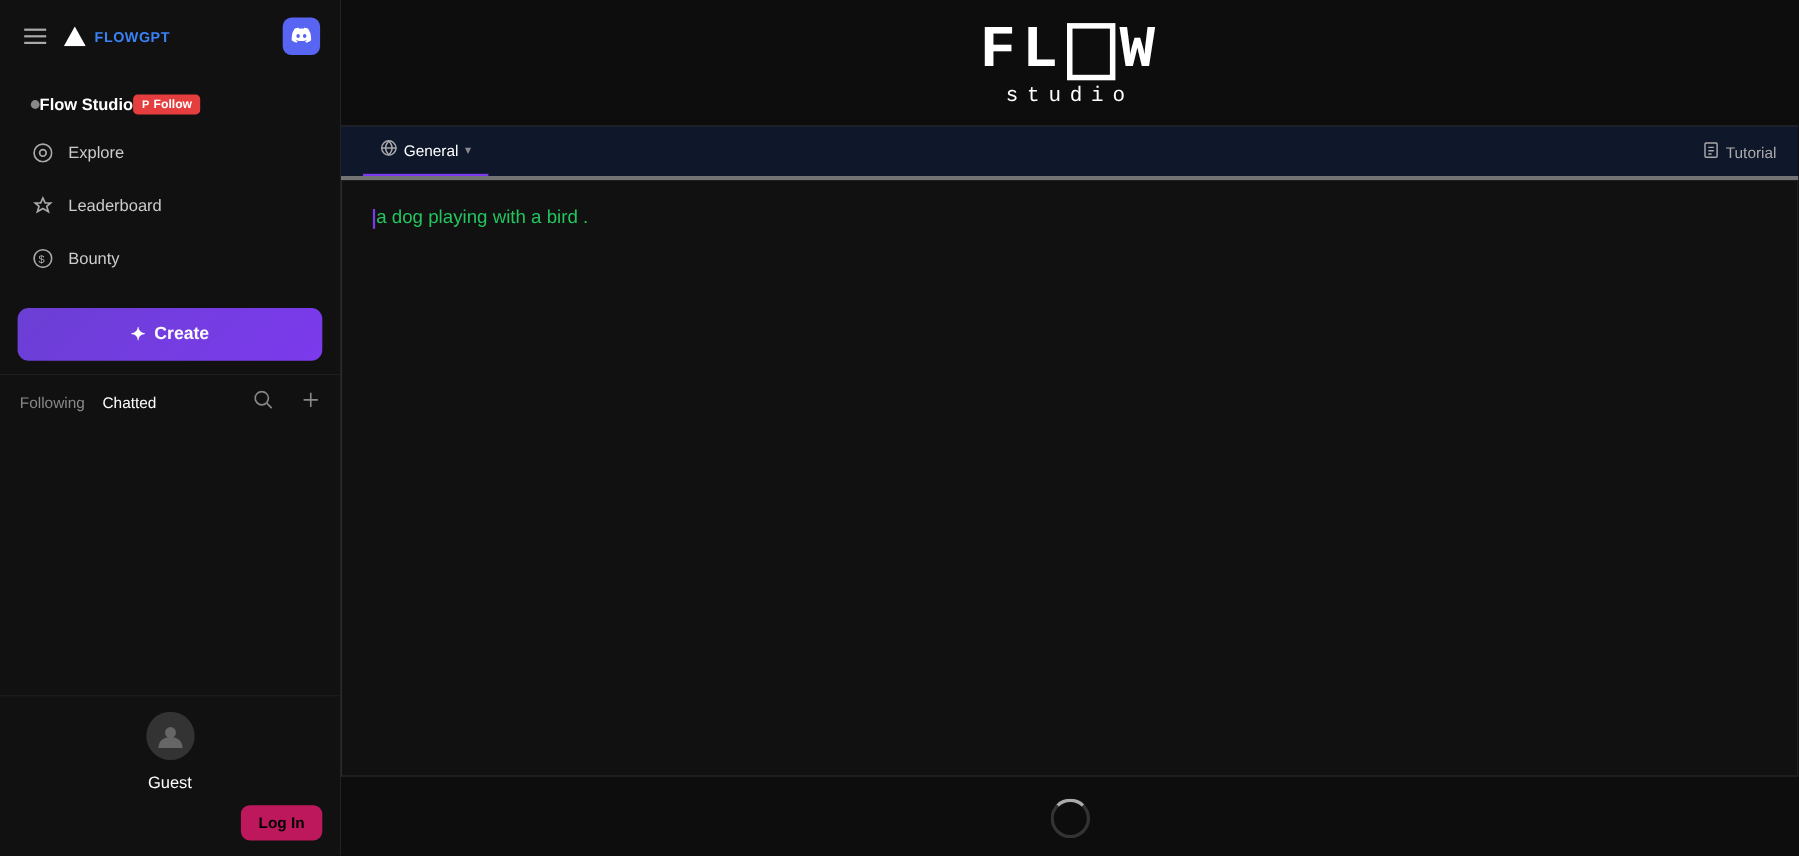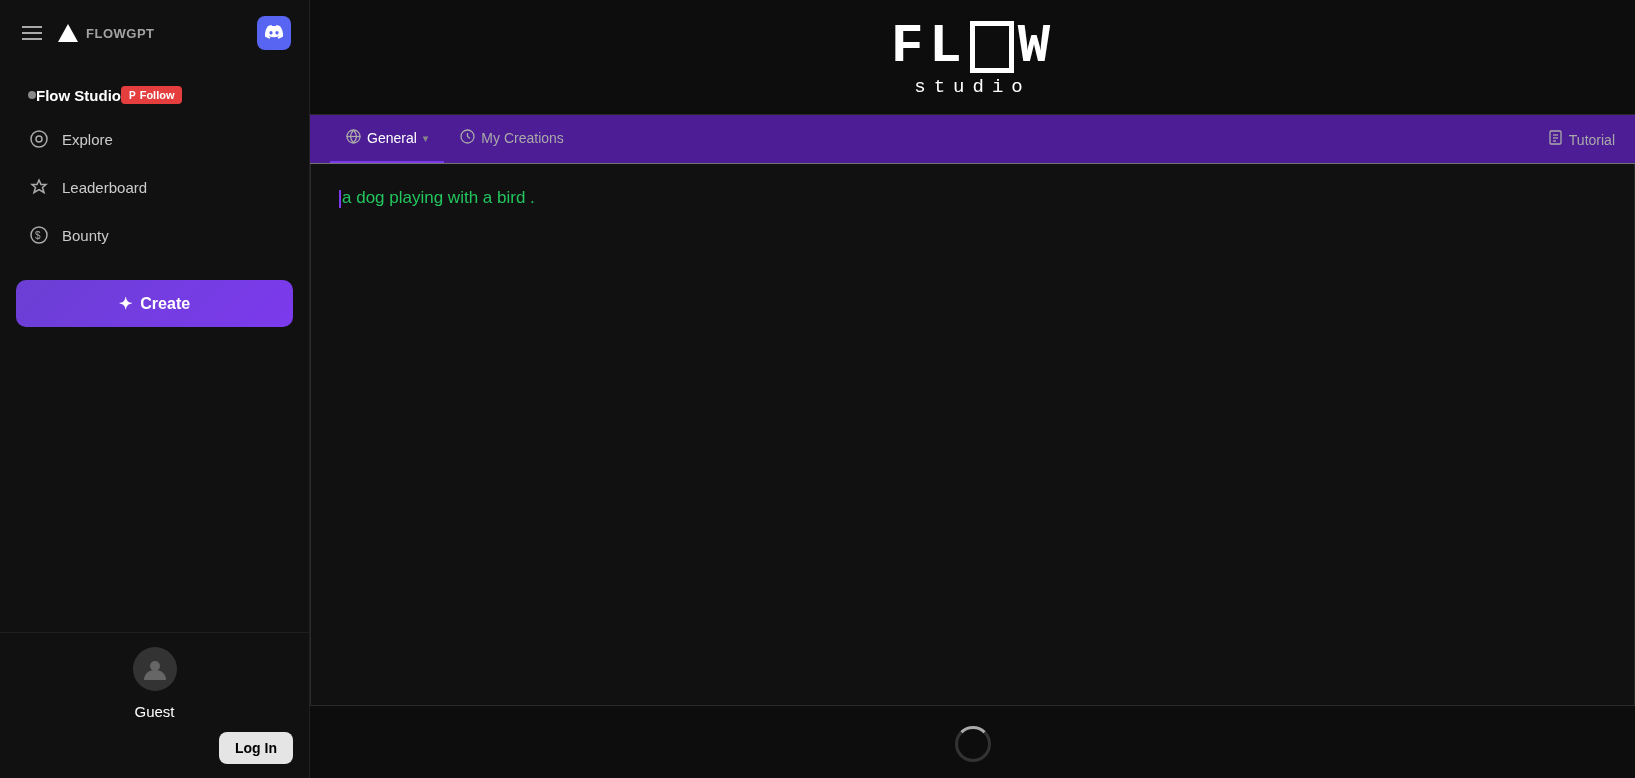--- a/index.html
+++ b/index.html
@@ -217,21 +217,21 @@
     }
 
     .guest-label {
       font-size: 15px;
       color: #ffffff;
       font-weight: 500;
     }
 
     .login-btn {
       margin-left: auto;
-      background: #e5e5e5;
+      background: #be185d;
       color: #000000;
       border: none;
       border-radius: 8px;
       padding: 8px 16px;
       font-size: 14px;
       font-weight: 600;
       cursor: pointer;
     }
 
     
@@ -272,22 +272,22 @@
       font-family: 'Courier New', monospace;
       margin-top: 2px;
     }
 
     
     .tabs-bar {
       display: flex;
       align-items: center;
       padding: 0 20px;
       border-top: 1px solid #2a2a2a;
-      border-bottom: 1px solid #737373;
-      background: #4c1d95;
+      border-bottom: 4px solid #737373;
+      background: #0f172a;
       height: 50px;
     }
 
     .tab-item {
       display: flex;
       align-items: center;
       gap: 6px;
       padding: 0 16px;
       height: 100%;
       cursor: pointer;
@@ -397,21 +397,21 @@
 
     @keyframes spin {
       0% { transform: rotate(0deg); }
       100% { transform: rotate(360deg); }
     }
 
     
     .flowgpt-logo-text {
       font-size: 13px;
       font-weight: 800;
-      color: #a3a3a3;
+      color: #3b82f6;
       letter-spacing: 0.5px;
     }
   </style>
 </head>
 <body>
 
 <aside class="sidebar">
 
   <div class="sidebar-top">
     <div class="hamburger-icon">
@@ -474,20 +474,36 @@
       </span>
       <span>Bounty</span>
     </div>
   </nav>
 
   <button class="create-btn">
     <span class="wand-icon">✦</span>
     <span>Create</span>
   </button>
 
+  <div class="sidebar-tabs-section">
+    <span class="sidebar-tab">Following</span>
+    <span class="sidebar-tab active">Chatted</span>
+    <span class="sidebar-search-icon">
+      <svg width="17" height="17" viewBox="0 0 17 17" fill="none" stroke="#888" stroke-width="1.5">
+        <circle cx="7" cy="7" r="6"></circle>
+        <line x1="11.5" y1="11.5" x2="16" y2="16"></line>
+      </svg>
+    </span>
+    <span class="sidebar-add-icon">
+      <svg width="17" height="17" viewBox="0 0 17 17" fill="none" stroke="#888" stroke-width="1.5">
+        <line x1="8.5" y1="2" x2="8.5" y2="15"></line>
+        <line x1="2" y1="8.5" x2="15" y2="8.5"></line>
+      </svg>
+    </span>
+  </div>
 
   <div class="sidebar-content"></div>
 
   <div class="sidebar-bottom">
     <div class="avatar-circle">
       <svg width="26" height="26" viewBox="0 0 26 26" fill="none">
         <circle cx="13" cy="10" r="5" fill="#666"></circle>
         <path d="M2 24c0-6 4.5-10 11-10s11 4 11 10" fill="#666"></path>
       </svg>
     </div>
@@ -516,29 +532,20 @@
         <svg width="15" height="15" viewBox="0 0 15 15" fill="none" stroke="#aaa" stroke-width="1.3">
           <circle cx="7.5" cy="7.5" r="6.5"></circle>
           <line x1="0.5" y1="7.5" x2="14.5" y2="7.5"></line>
           <path d="M7.5 1C9.5 3.5 10.5 5.5 10.5 7.5s-1 4-3 6.5"></path>
           <path d="M7.5 1C5.5 3.5 4.5 5.5 4.5 7.5s1 4 3 6.5"></path>
         </svg>
       </span>
       <span>General</span>
       <span class="tab-chevron">▾</span>
     </div>
-    <div class="tab-item">
-      <span class="tab-icon">
-        <svg width="15" height="15" viewBox="0 0 15 15" fill="none" stroke="#aaa" stroke-width="1.3">
-          <circle cx="7.5" cy="7.5" r="6.5"></circle>
-          <polyline points="7.5,4 7.5,7.5 10,9.5"></polyline>
-        </svg>
-      </span>
-      <span>My Creations</span>
-    </div>
     <div class="tab-spacer"></div>
     <div class="tutorial-btn">
       <span>
         <svg width="15" height="15" viewBox="0 0 15 15" fill="none" stroke="#aaa" stroke-width="1.3">
           <rect x="2" y="1" width="11" height="13" rx="1"></rect>
           <line x1="5" y1="5" x2="10" y2="5"></line>
           <line x1="5" y1="8" x2="10" y2="8"></line>
           <line x1="5" y1="11" x2="8" y2="11"></line>
         </svg>
       </span>

